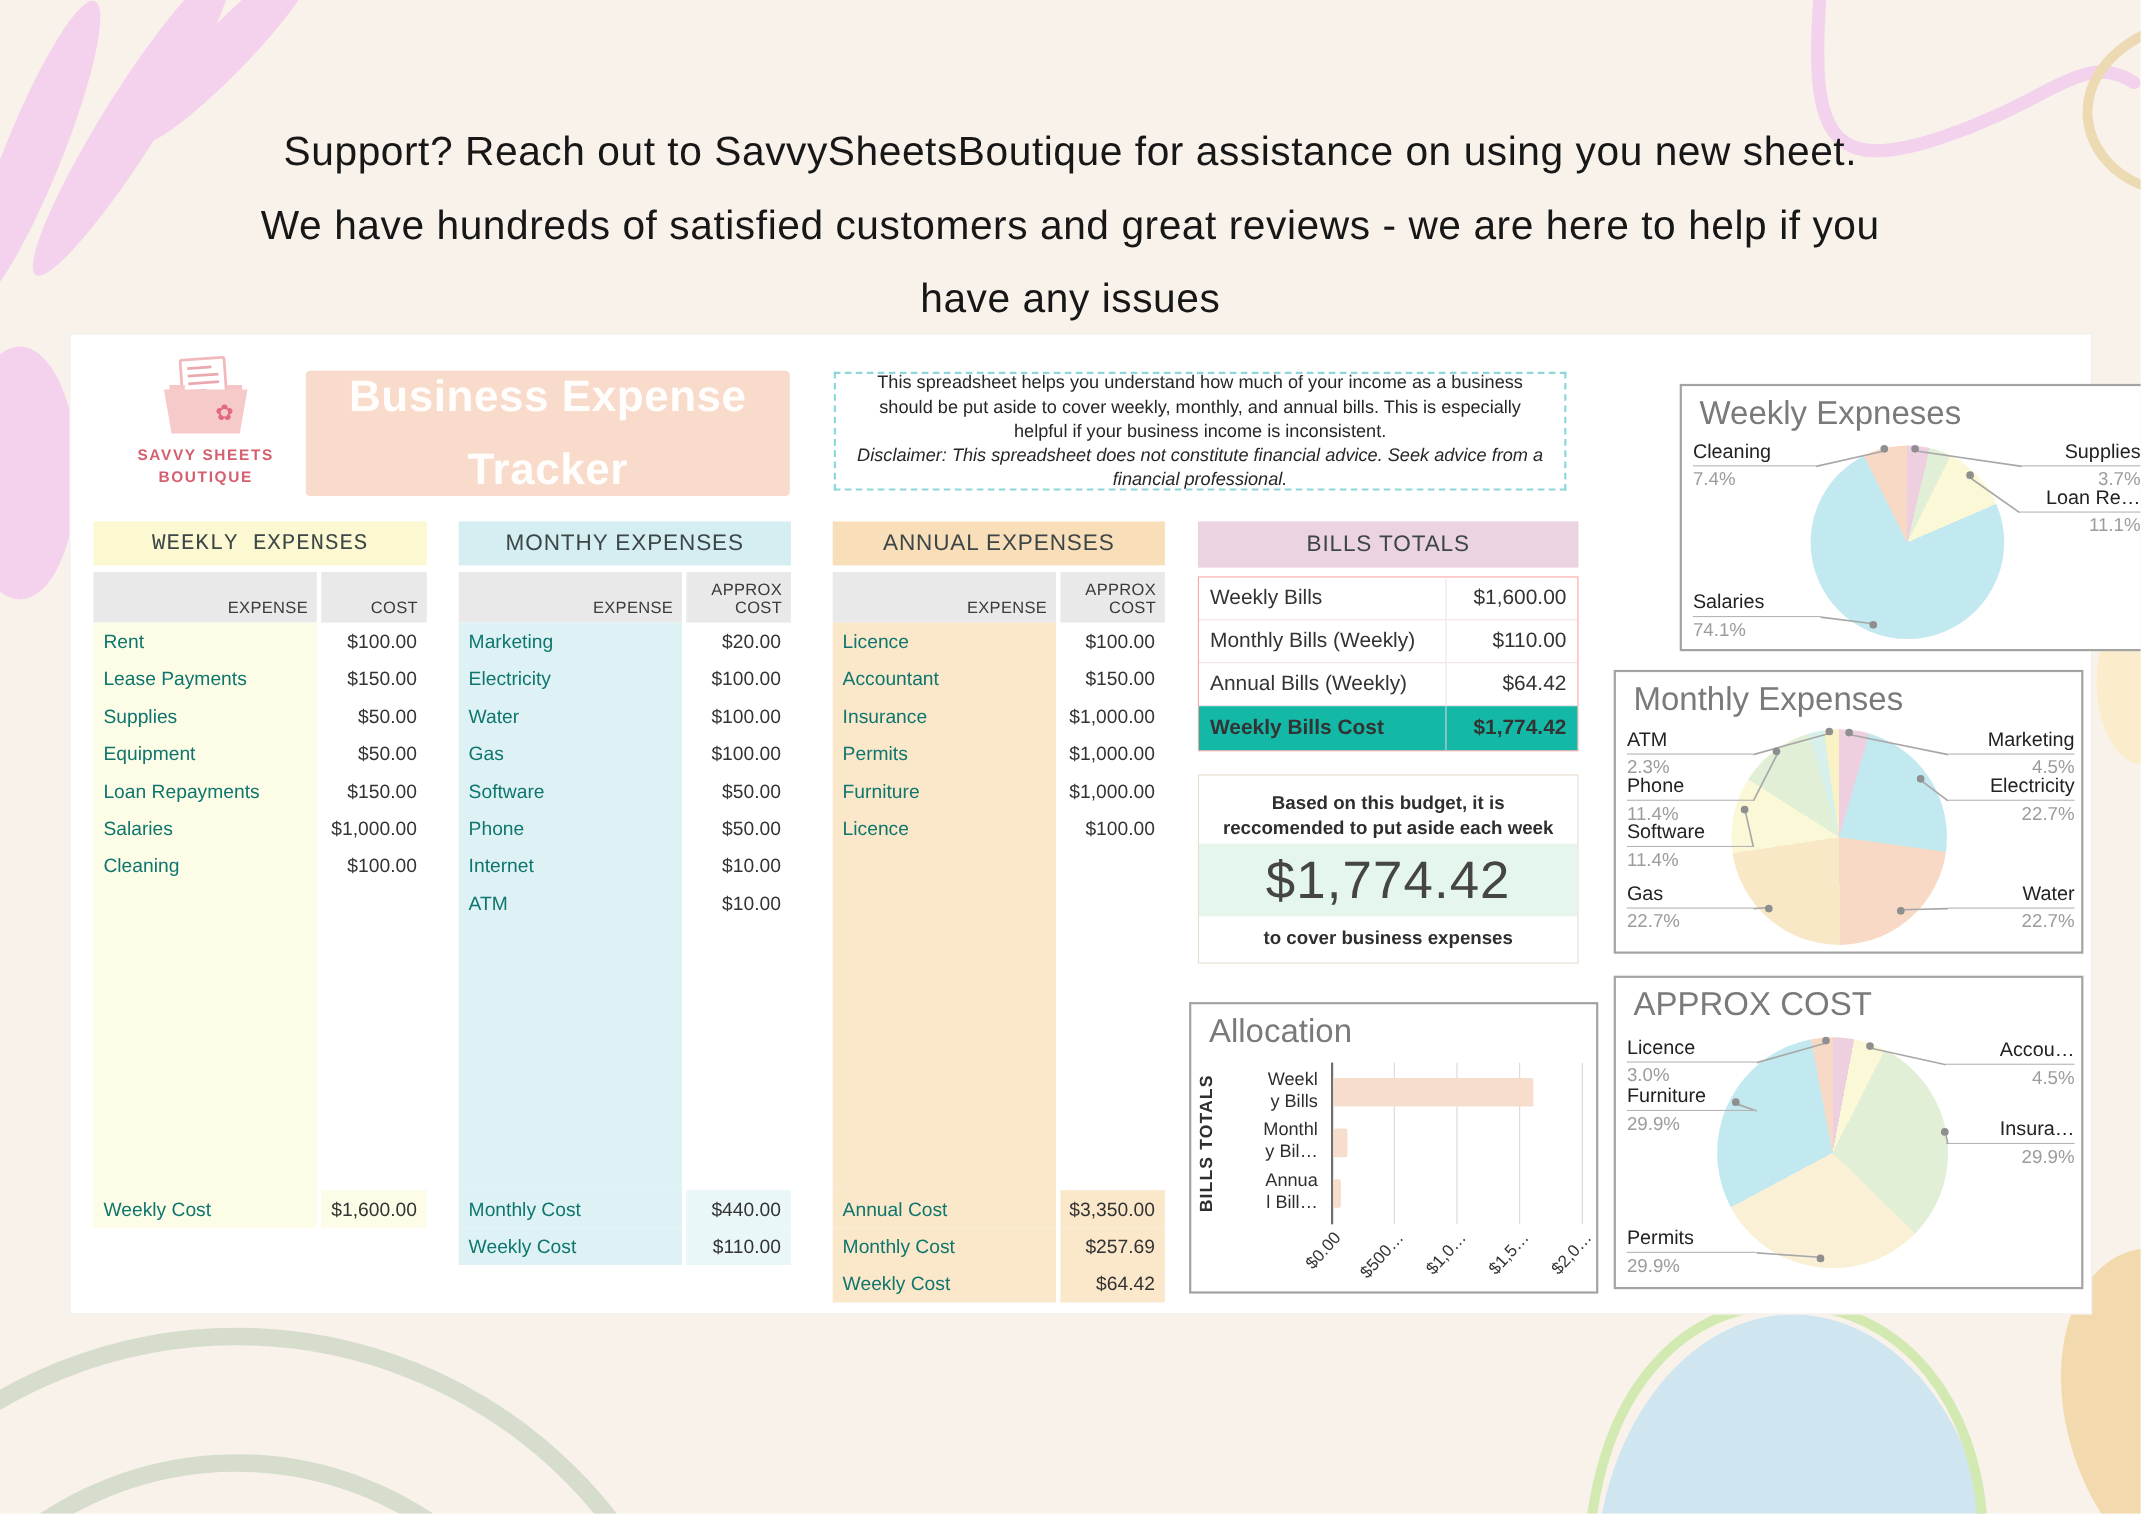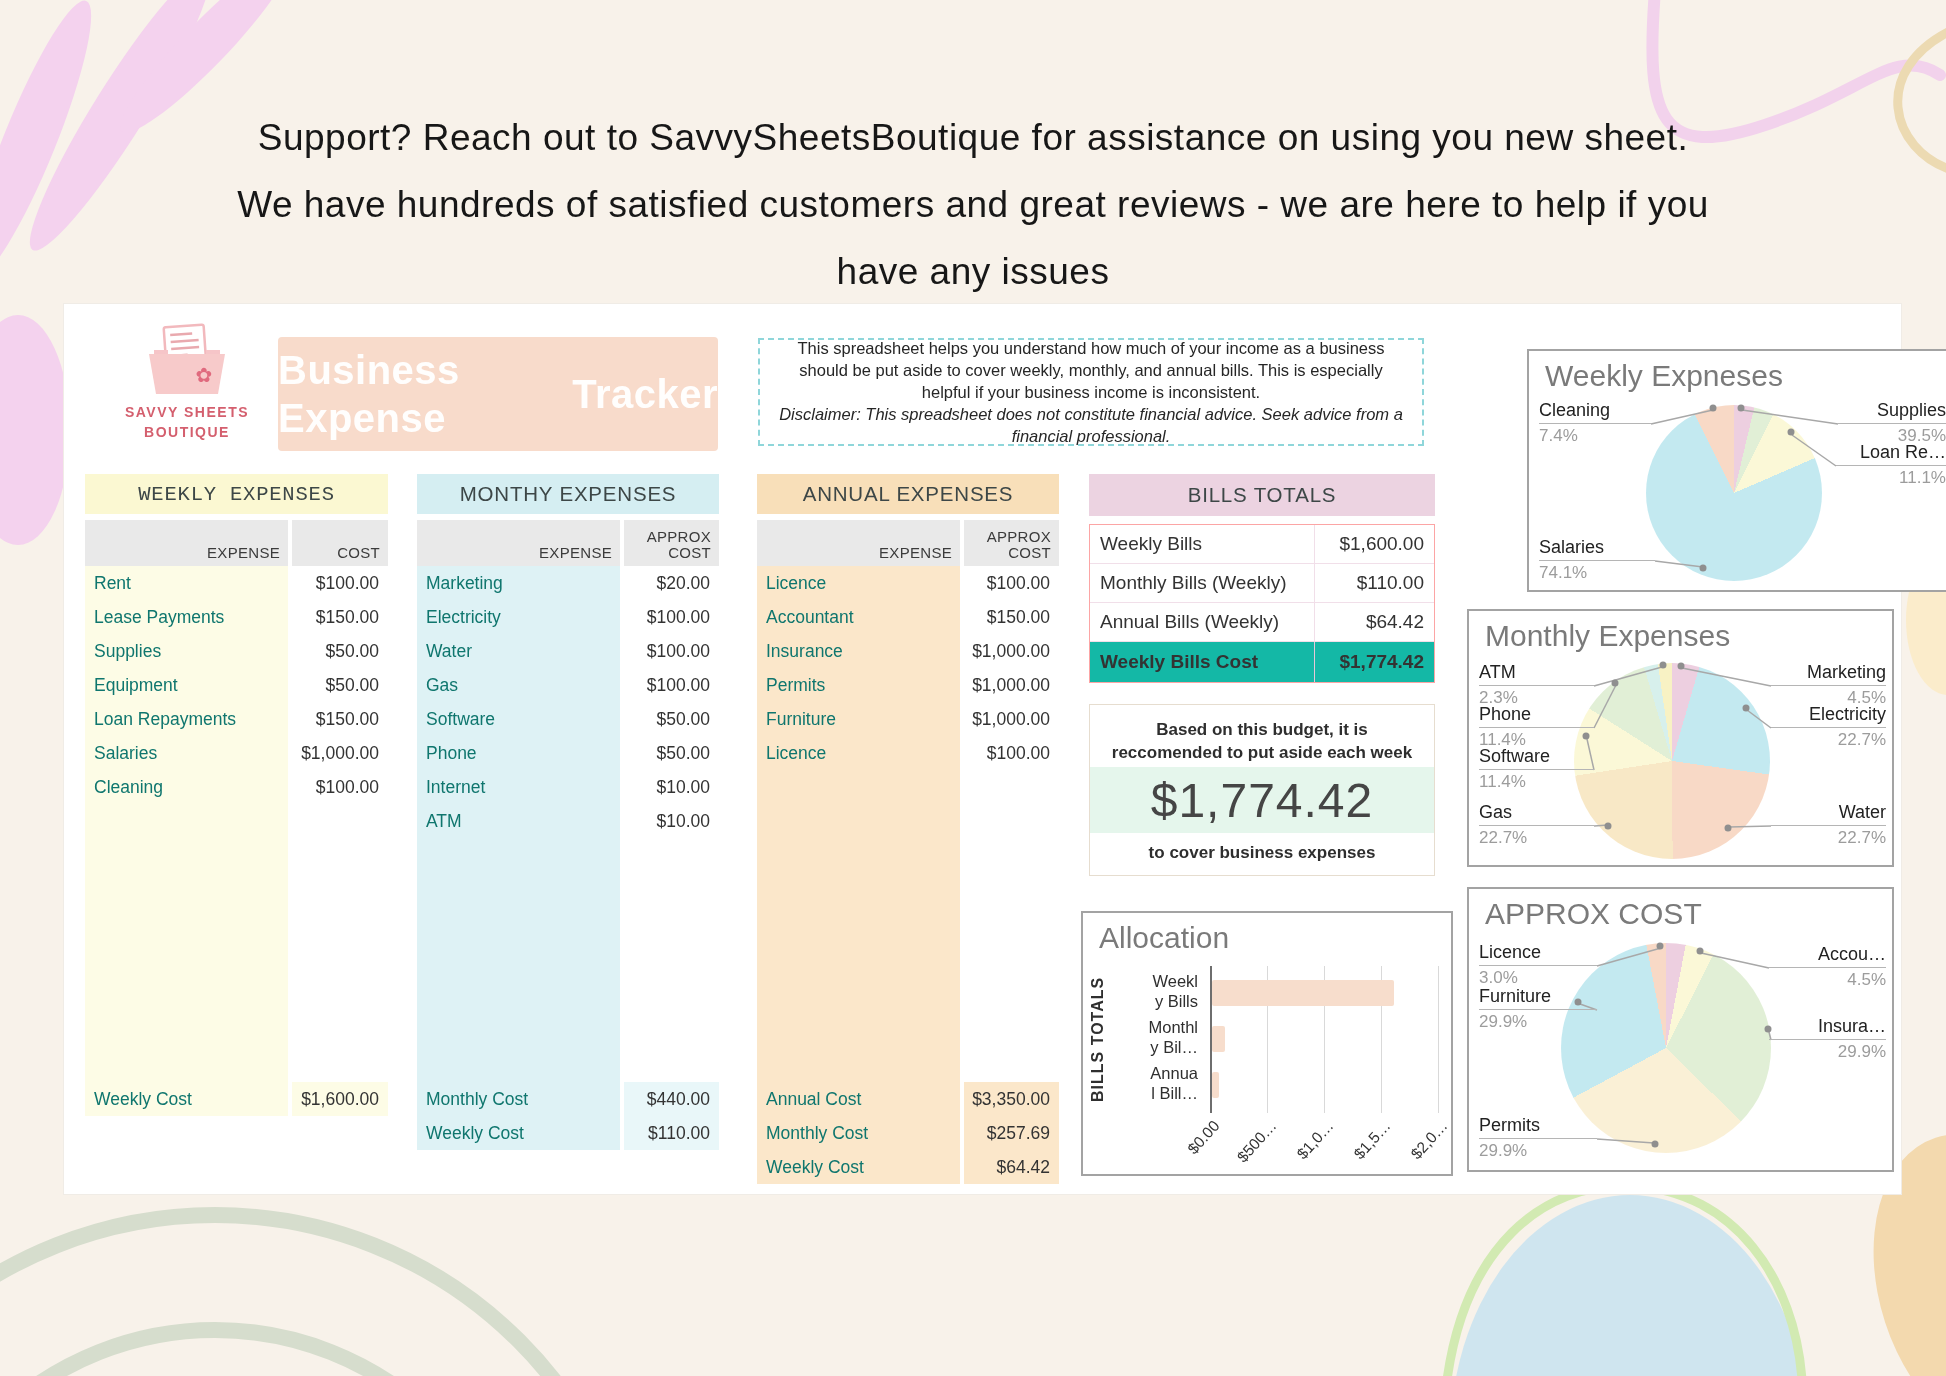--- a/index.html
+++ b/index.html
@@ -10,21 +10,21 @@
   .support{position:absolute;top:104px;left:0;width:100%;text-align:center;color:#171717;}
   .support div{font-size:37px;line-height:67px;letter-spacing:.5px;}
   
   .panel{position:absolute;left:63px;top:303px;width:1837px;height:890px;background:#ffffff;
          border:1px solid #f0ece6;}
   
   .logo{position:absolute;left:48px;top:16px;width:150px;text-align:center;}
   .logo-t1,.logo-t2{font-size:14px;font-weight:700;color:#d45f6e;letter-spacing:1.5px;line-height:20px;}
   
   .title-box{position:absolute;left:214px;top:33px;width:440px;height:114px;background:#f8dbcb;
-             display:flex;flex-direction:row;align-items:center;justify-content:flex-end;border-radius:4px;}
+             display:flex;flex-direction:column;align-items:center;justify-content:space-between;border-radius:4px;}
   .title-box div{font-size:40px;font-weight:700;color:rgba(255,255,255,.96);line-height:48px;letter-spacing:.5px;}
   
   .desc{position:absolute;left:694px;top:34px;width:666px;height:108px;border:2px dashed #8fd6da;
         display:flex;flex-direction:column;justify-content:center;text-align:center;padding:0 14px;box-sizing:border-box;}
   .desc-p{font-size:16.5px;line-height:22px;color:#262626;}
   .desc-d{font-size:16.5px;line-height:22px;color:#262626;font-style:italic;}
   
   .xtable{position:absolute;top:170px;}
   .t-title{position:absolute;left:0;right:0;top:0;height:40px;display:flex;align-items:center;justify-content:center;
            font-size:20.5px;letter-spacing:.8px;color:#3d4747;}
@@ -360,21 +360,21 @@
         <circle cx="262" cy="81" r="3.5"></circle>
           <circle cx="174" cy="217" r="3.5"></circle>
       </g>
     </svg>
     <div class="plabel" style="left:10px;top:48px;width:112px">
         <div class="pl-name">Cleaning</div>
         <div class="pl-pct">7.4%</div>
       </div>
     <div class="plabel right" style="left:309px;top:48px;width:108px">
         <div class="pl-name">Supplies</div>
-        <div class="pl-pct">39.5%</div>
+        <div class="pl-pct">3.7%</div>
       </div>
     <div class="plabel right" style="left:307px;top:90px;width:110px">
         <div class="pl-name">Loan Re…</div>
         <div class="pl-pct">11.1%</div>
       </div>
     <div class="plabel" style="left:10px;top:185px;width:116px">
         <div class="pl-name">Salaries</div>
         <div class="pl-pct">74.1%</div>
       </div>
   </div>

